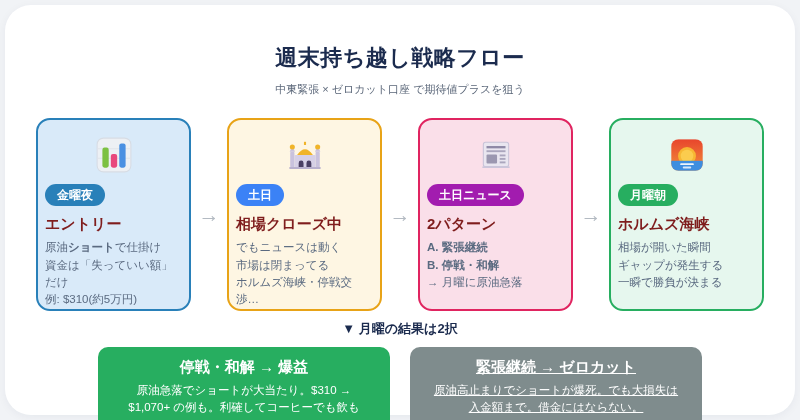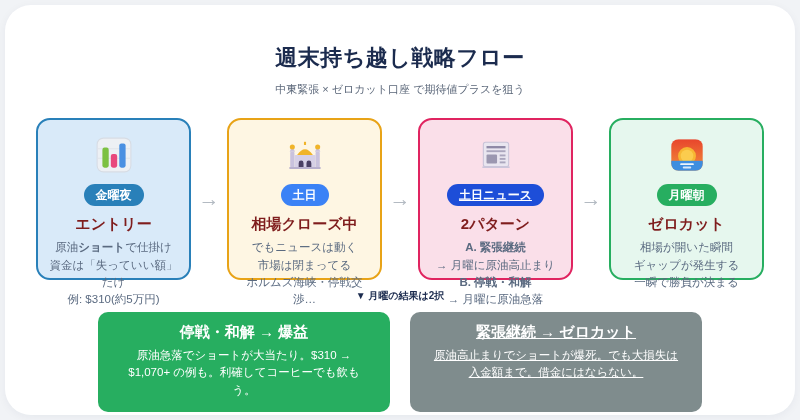--- a/index.html
+++ b/index.html
@@ -20,52 +20,52 @@
   }
   .page-subtitle{
     margin:9px 0 0;text-align:center;
     font-size:11px;color:#5b6779;
   }
   .flow-row{
     width:728px;margin:21px auto 0;
     display:flex;align-items:stretch;
   }
   .card{
-    width:155px;box-sizing:border-box;height:162px;
+    width:155px;box-sizing:border-box;height:193px;
     border:2px solid;border-radius:14px;
-    padding:15px 7px 10px;text-align:center;
+    padding:15px 7px 10px;
   }
   .card-blue  {background:#d9eaf9;border-color:#2980b9;}
   .card-yellow{background:#fef6e3;border-color:#e8a317;}
   .card-pink  {background:#fadfe9;border-color:#e02460;}
   .card-green {background:#e6f7ee;border-color:#27ae60;}
   .icon-wrap{height:40px;display:flex;align-items:center;justify-content:center;}
   .badge{
     display:inline-block;margin-top:9px;
     padding:4px 12px;border-radius:999px;
     font-size:12px;font-weight:700;color:#ffffff;line-height:1.2;
   }
   .badge-blue  {background:#2980b9;}
   .badge-yellow{background:#3b82f6;}
-  .badge-pink  {background:#1d4ed8;text-decoration:underline;}
+  .badge-pink  {background:#a21caf;}
   .badge-green {background:#27ae60;}
   .card-heading{
     margin:9px 0 5px;font-size:15px;font-weight:700;color:#7f1d1d;
   }
   .line{
     margin:0;font-size:11.5px;line-height:1.5;color:#5a6a80;
   }
   .b{font-weight:700;}
   .arrow-cell{
     width:36px;display:flex;align-items:center;justify-content:center;
     font-size:21px;color:#b3bac2;user-select:none;
   }
   .result-caption{
     margin:9px 0 0;text-align:center;
-    font-size:10px;font-weight:700;color:#1b2b4e;
+    font-size:13px;font-weight:700;color:#1b2b4e;
   }
   .outcomes-row{
     width:604px;margin:9px auto 0;display:flex;gap:20px;
   }
   .outcome{
     flex:1;border-radius:10px;color:#ffffff;text-align:center;
     padding:11px 22px 13px;box-sizing:border-box;
   }
   .outcome-win {background:#27ae60;}
   .outcome-lose{background:#7f8c8d;text-decoration:underline;}
@@ -137,21 +137,20 @@
           <rect x="9" y="17.5" width="10" height="8.5" rx="1" fill="#9b97b0"></rect>
           <rect x="21.5" y="17.5" width="5.5" height="1.8" fill="#aaa6bd"></rect>
           <rect x="21.5" y="20.8" width="5.5" height="1.8" fill="#aaa6bd"></rect>
           <rect x="21.5" y="24.1" width="5.5" height="1.8" fill="#aaa6bd"></rect>
           <rect x="5" y="28.6" width="26" height="1.8" rx=".9" fill="#cbc6da"></rect>
         </svg>
       </div>
       <span class="badge badge-pink">土日ニュース</span>
       <div class="card-heading">2パターン</div>
       <p class="line b">A. 緊張継続</p>
-      <p class="line">→ 月曜に原油高止まり</p>
       <p class="line b">B. 停戦・和解</p>
       <p class="line">→ 月曜に原油急落</p>
     </div>
 
     <div class="arrow-cell">→</div>
 
     <div class="card card-green">
       <div class="icon-wrap">
         <svg width="38" height="38" viewBox="0 0 36 36" aria-hidden="true">
           <defs>
@@ -167,21 +166,21 @@
             <rect x="3" y="3" width="30" height="30" fill="url(#skyGrad)"></rect>
             <circle cx="18" cy="19" r="8.5" fill="#f7b733"></circle>
             <circle cx="18" cy="19" r="6" fill="#fbcc4e"></circle>
             <rect x="3" y="23.5" width="30" height="9.5" fill="#3e8ee0"></rect>
             <rect x="11.5" y="25.8" width="13" height="1.7" rx=".85" fill="#ffffff" opacity=".9"></rect>
             <rect x="14" y="29" width="8" height="1.7" rx=".85" fill="#ffffff" opacity=".8"></rect>
           </g>
         </svg>
       </div>
       <span class="badge badge-green">月曜朝</span>
-      <div class="card-heading">ゼロカット</div>
+      <div class="card-heading">ホルムズ海峡</div>
       <p class="line">相場が開いた瞬間</p>
       <p class="line">ギャップが発生する</p>
       <p class="line">一瞬で勝負が決まる</p>
     </div>
 
   </div>
 
   <p class="result-caption">▼ 月曜の結果は2択</p>
 
   <div class="outcomes-row">

